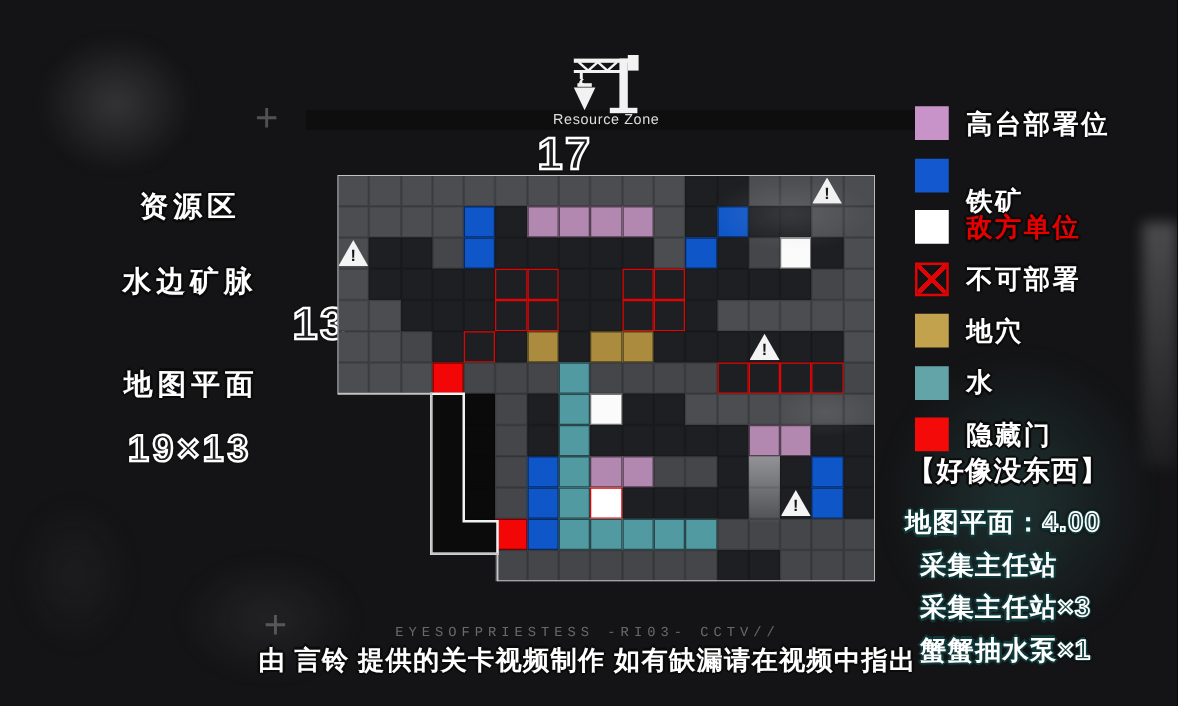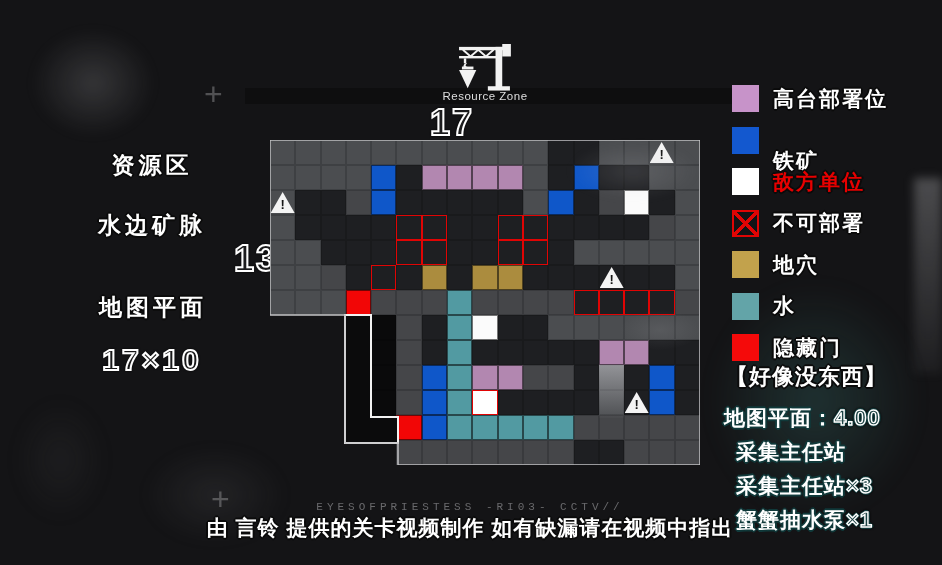--- a/index.html
+++ b/index.html
@@ -159,21 +159,21 @@
       <path d="M10,6 L18,13 L26,6 L34,13 L42,6"></path>
     </g>
   </svg>
 
   <div id="map-width-number" class="hollow">17</div>
   <div id="map-height-number" class="hollow">13</div>
 
   <div class="zone-line outlined" id="zone-line1">资源区</div>
   <div class="zone-line outlined" id="zone-line2">水边矿脉</div>
   <div class="zone-line outlined" id="zone-line3">地图平面</div>
-  <div class="zone-line hollow" id="zone-line4">17×10</div>
+  <div class="zone-line hollow" id="zone-line4">19×13</div>
 
   <div id="map">
     <div id="cells">
         <div class="cell" title="light ground" style="left: 0px; top: 0px; width: 25px; height: 25px; background: rgb(75, 77, 80);"></div>
         <div class="cell" title="light ground" style="left: 25px; top: 0px; width: 26px; height: 25px; background: rgb(75, 77, 80);"></div>
         <div class="cell" title="light ground" style="left: 51px; top: 0px; width: 25px; height: 25px; background: rgb(75, 77, 80);"></div>
         <div class="cell" title="light ground" style="left: 76px; top: 0px; width: 25px; height: 25px; background: rgb(75, 77, 80);"></div>
         <div class="cell" title="light ground" style="left: 101px; top: 0px; width: 25px; height: 25px; background: rgb(75, 77, 80);"></div>
         <div class="cell" title="light ground" style="left: 126px; top: 0px; width: 26px; height: 25px; background: rgb(75, 77, 80);"></div>
         <div class="cell" title="light ground" style="left: 152px; top: 0px; width: 25px; height: 25px; background: rgb(75, 77, 80);"></div>

